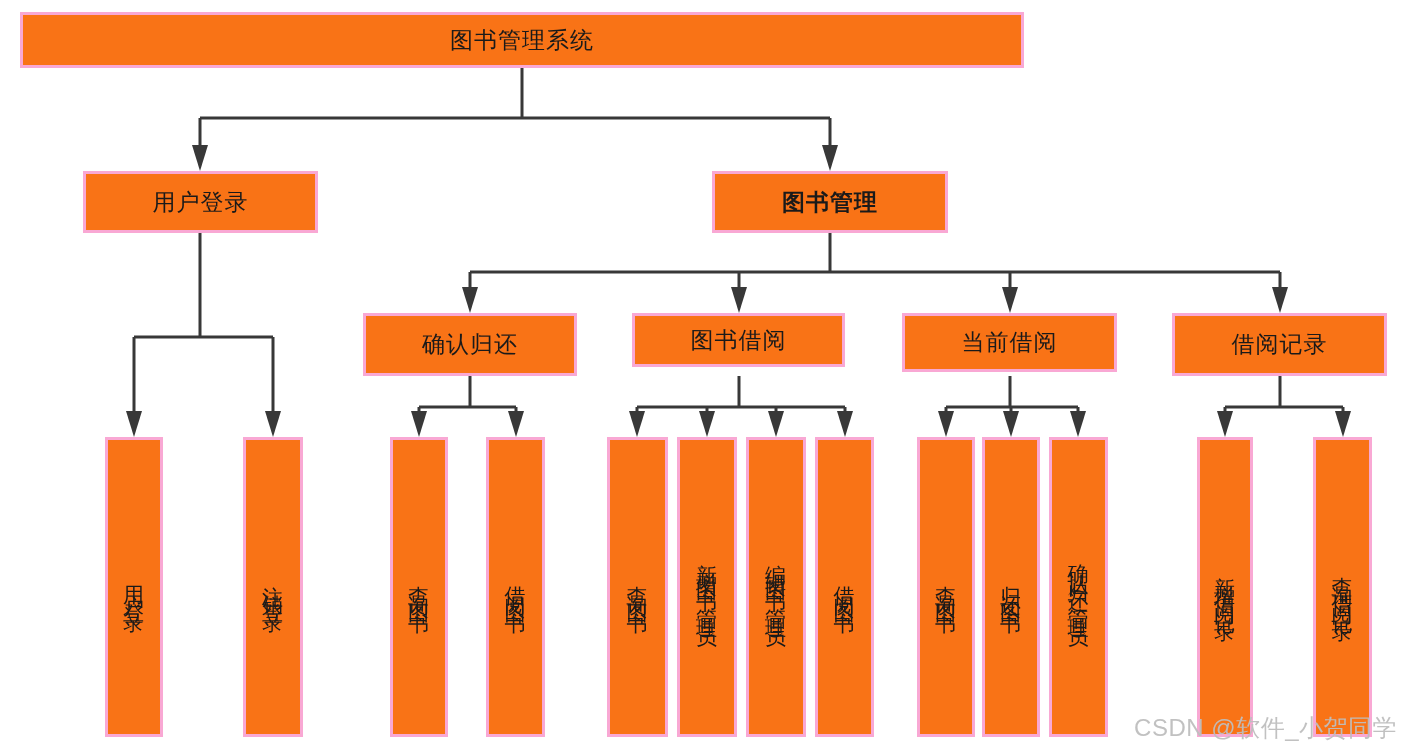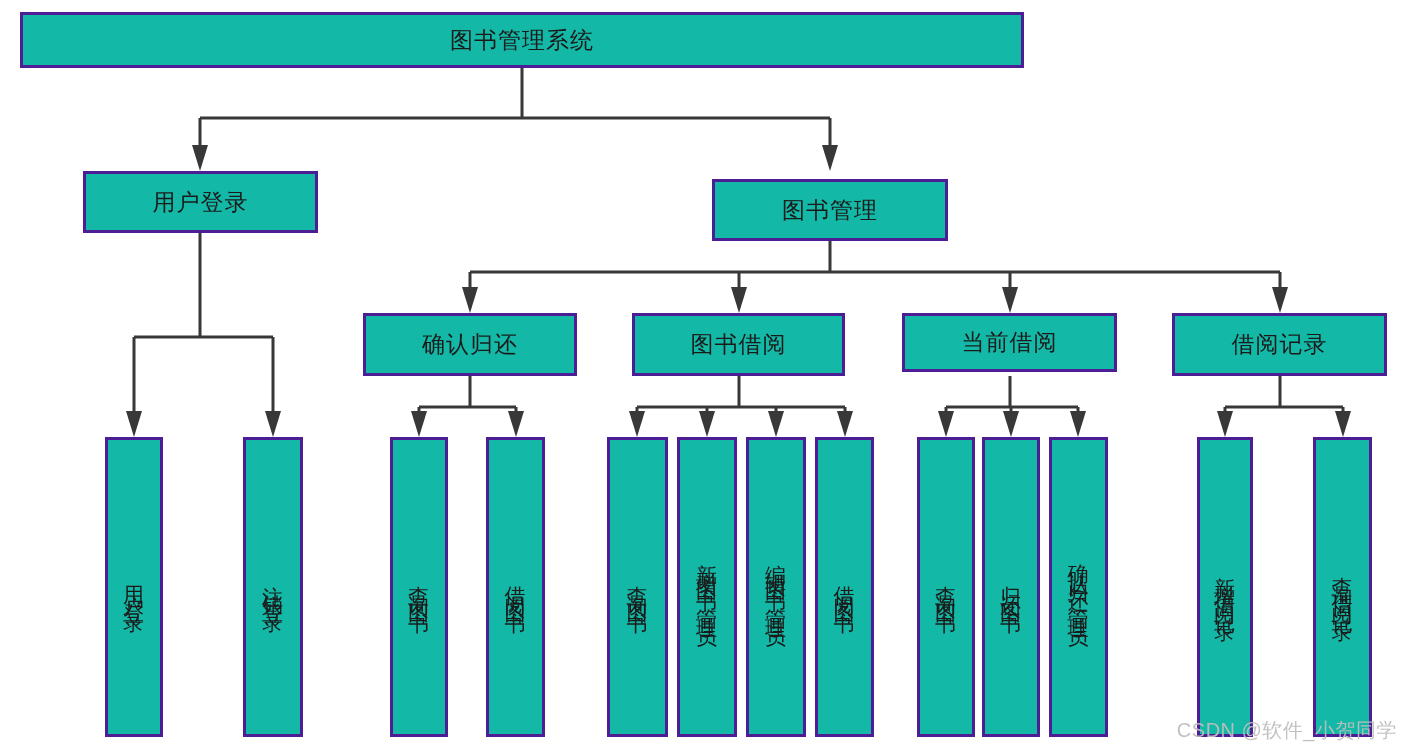--- a/index.html
+++ b/index.html
@@ -2,32 +2,32 @@
 <html><head>
 <meta charset="utf-8">
 <style>
   html,body { margin:0; padding:0; background:#ffffff; }
   .canvas {
     position:relative; width:1405px; height:747px; background:#ffffff;
     font-family:"Liberation Sans","DejaVu Sans",sans-serif; overflow:hidden;
   }
   svg.connectors { position:absolute; left:0; top:0; z-index:1; }
   .box {
-    position:absolute; box-sizing:border-box; background:#14b8a6;
-    border:3px solid #4c1d95; color:#1a1a1a; z-index:2;
+    position:absolute; box-sizing:border-box; background:#f97316;
+    border:3px solid #f9a8d4; color:#1a1a1a; z-index:2;
     display:flex; align-items:center; justify-content:center; text-align:center;
   }
   .hbox { font-size:23px; letter-spacing:1px; white-space:nowrap; }
   .vbox {
     font-size:21px; line-height:1;
     writing-mode:vertical-rl; text-orientation:mixed; letter-spacing:9px;
   }
   .watermark {
     position:absolute; right:8px; bottom:3px; z-index:3;
-    font-size:20px; letter-spacing:0.5px; color:rgba(190,190,190,0.95);
+    font-size:24px; letter-spacing:0.5px; color:rgba(190,190,190,0.95);
     white-space:nowrap;
     margin-left:8px;
   }
 </style>
 </head>
 <body>
 
 <div class="canvas">
 
   <svg class="connectors" width="1405" height="747" viewBox="0 0 1405 747">
@@ -59,24 +59,24 @@
       <polygon points="1003,411 1019,411 1011,437"></polygon>
       <polygon points="1070,411 1086,411 1078,437"></polygon>
       <polygon points="1217,411 1233,411 1225,437"></polygon>
       <polygon points="1335,411 1351,411 1343,437"></polygon>
     </g>
   </svg>
 
   <div class="box hbox" style="left:20px; top:12px; width:1004px; height:56px;">图书管理系统</div>
 
   <div class="box hbox" style="left:83px; top:171px; width:235px; height:62px;">用户登录</div>
-  <div class="box hbox" style="left:712px; top:179px; width:236px; height:62px;">图书管理</div>
+  <div class="box hbox" style="left:712px; top:171px; width:236px; height:62px;font-weight:bold;">图书管理</div>
 
   <div class="box hbox" style="left:363px; top:313px; width:214px; height:63px;">确认归还</div>
-  <div class="box hbox" style="left:632px; top:313px; width:213px; height:63px;">图书借阅</div>
+  <div class="box hbox" style="left:632px; top:313px; width:213px; height:54px;">图书借阅</div>
   <div class="box hbox" style="left:902px; top:313px; width:215px; height:59px;">当前借阅</div>
   <div class="box hbox" style="left:1172px; top:313px; width:215px; height:63px;">借阅记录</div>
 
   <div class="box vbox" style="left:105px; top:437px; width:58px; height:300px;">用户登录</div>
   <div class="box vbox" style="left:243px; top:437px; width:60px; height:300px;">注销登录</div>
 
   <div class="box vbox" style="left:390px; top:437px; width:58px; height:300px;">查询图书</div>
   <div class="box vbox" style="left:486px; top:437px; width:59px; height:300px;">借阅图书</div>
 
   <div class="box vbox" style="left:607px; top:437px; width:61px; height:300px;">查询图书</div>

